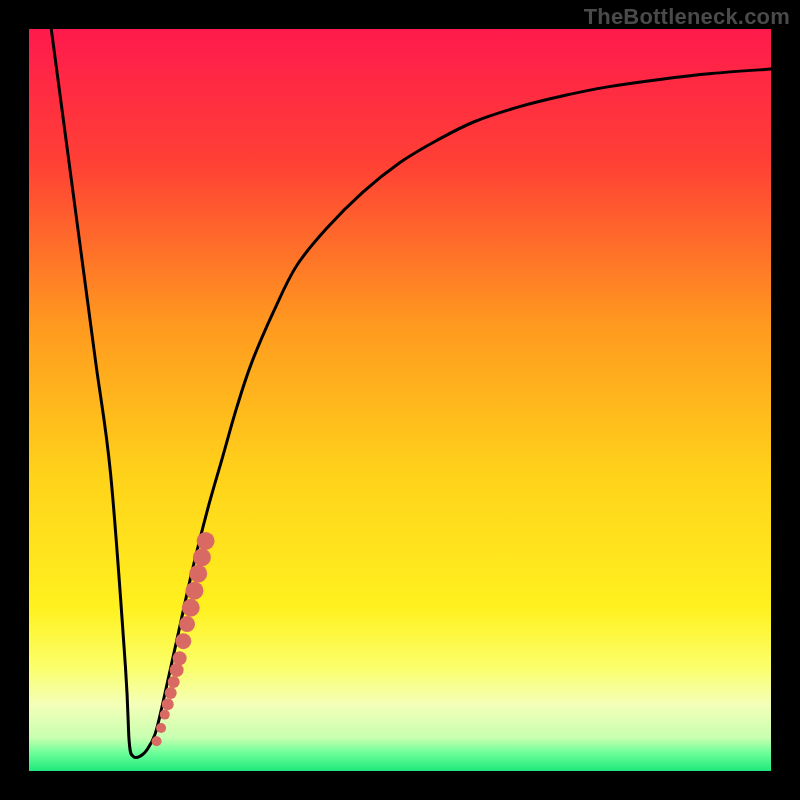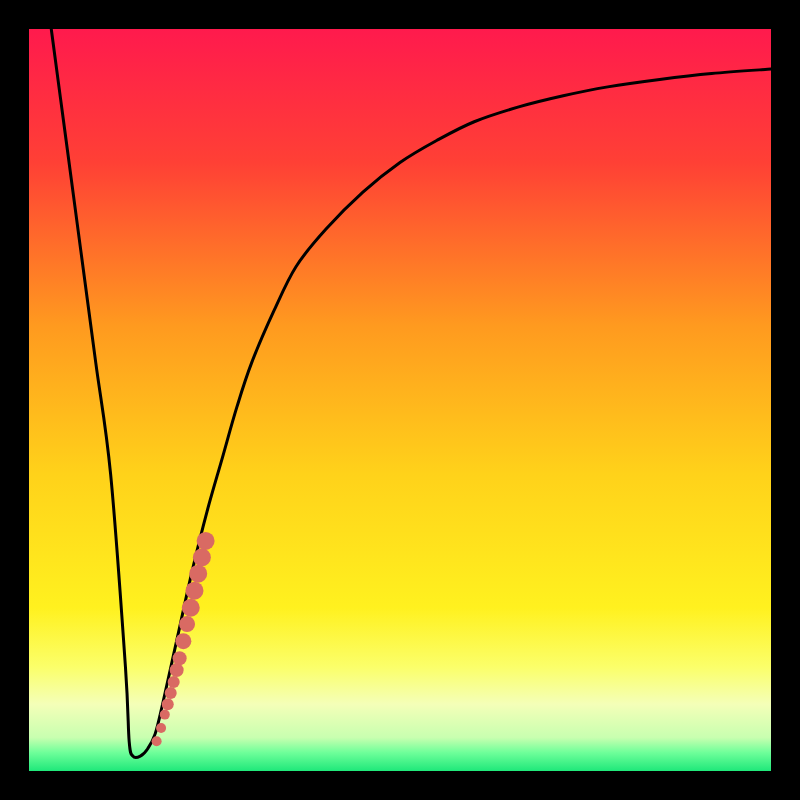--- a/index.html
+++ b/index.html
@@ -64,13 +64,14 @@
           <circle cx="154.34" cy="612.15" r="8" fill="#d96a63"></circle>
           <circle cx="158.05" cy="595.08" r="8" fill="#d96a63"></circle>
           <circle cx="161.76" cy="578.76" r="9" fill="#d96a63"></circle>
           <circle cx="165.47" cy="561.69" r="9" fill="#d96a63"></circle>
           <circle cx="169.18" cy="544.63" r="9" fill="#d96a63"></circle>
           <circle cx="172.89" cy="528.30" r="9" fill="#d96a63"></circle>
           <circle cx="176.60" cy="511.98" r="9" fill="#d96a63"></circle>
         </g>
       </svg>
   </div>
+  <div class="attribution">TheBottleneck.com</div>
 </div>
 
 </body></html>

